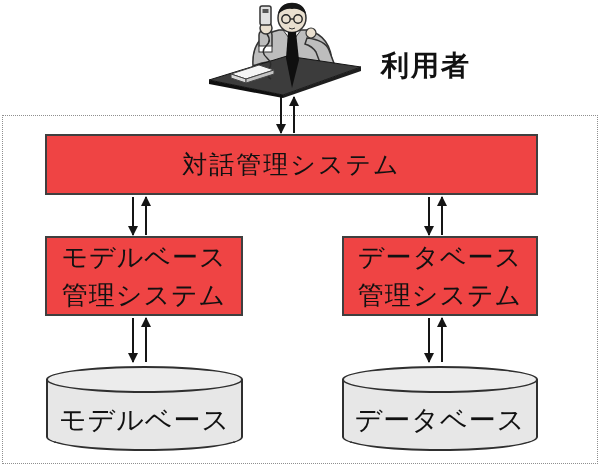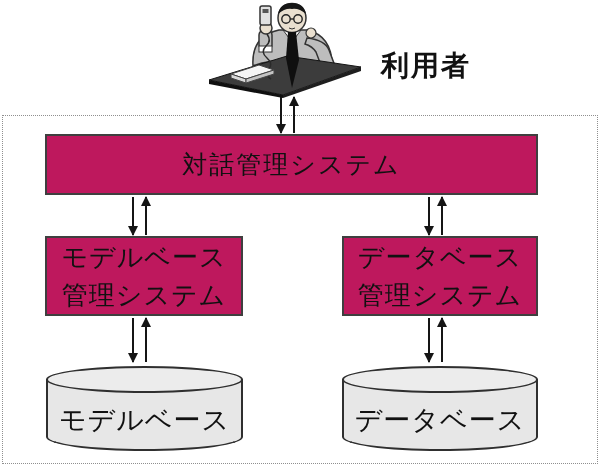--- a/index.html
+++ b/index.html
@@ -10,21 +10,21 @@
   .dotted-frame {
     position:absolute; left:2px; top:115px; width:594px; height:347px;
     border:1px dotted #8f8f8f; background:#ffffff;
   }
   .person-illustration { position:absolute; left:195px; top:2px; width:170px; height:96px; }
   .user-label {
     position:absolute; left:381px; top:47px; font-size:28px; font-weight:600;
     letter-spacing:2px; white-space:nowrap;
   }
   .node {
-    position:absolute; background:#be185d; border:2px solid #3f3f3f;
+    position:absolute; background:#ef4444; border:2px solid #3f3f3f;
     display:flex; flex-direction:column; align-items:center; justify-content:center;
     text-align:center; box-sizing:border-box;
   }
   .node-dialog { left:45px; top:134px; width:493px; height:61px; }
   .node-dialog .line { font-size:25px; letter-spacing:2px; font-weight:500; }
   .node-model-mgmt { left:45px; top:236px; width:198px; height:80px; }
   .node-data-mgmt  { left:342px; top:236px; width:196px; height:80px; }
   .node .line2 { font-size:26px; line-height:38px; letter-spacing:1px; font-weight:500; white-space:nowrap; }
   .cylinder { position:absolute; width:197px; height:85px; }
   .cyl-left  { left:46px;  top:366px; }

